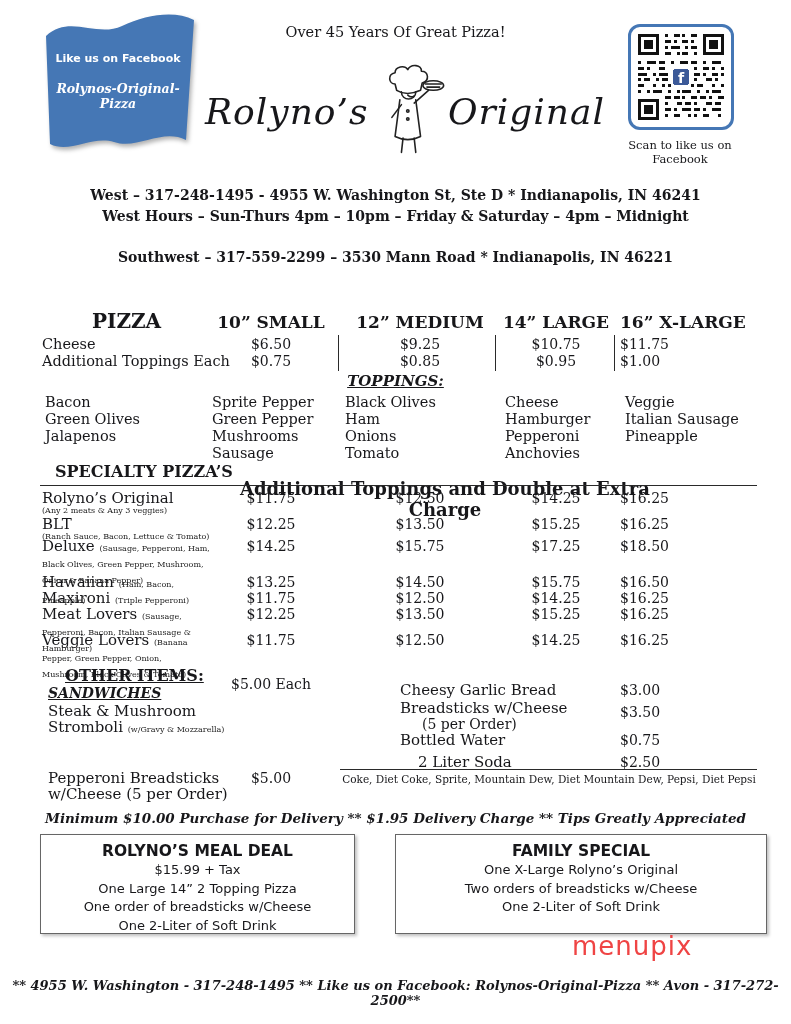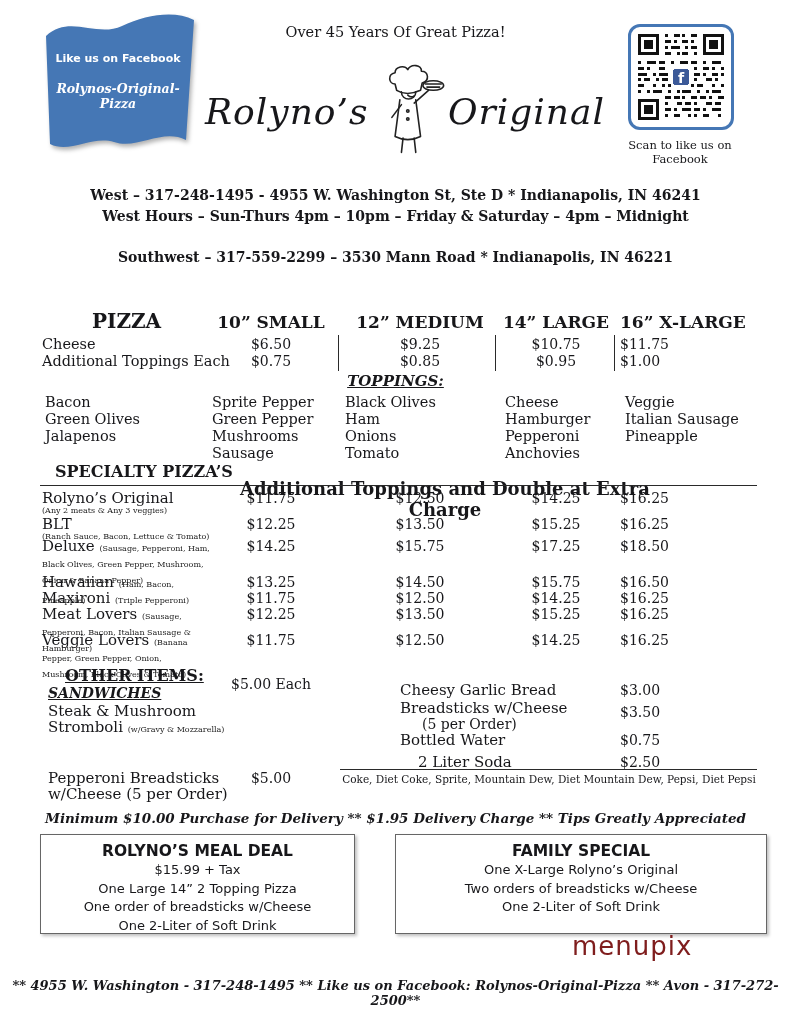--- a/index.html
+++ b/index.html
@@ -76,21 +76,21 @@
 
   
   .delivery{position:absolute;left:0;top:810px;width:100%;text-align:center;
             font-weight:bold;font-style:italic;font-size:13.5px}
   .deal-box{position:absolute;top:834px;height:100px;background:#fff;border:1px solid #666;
             box-shadow:2px 2px 3px rgba(0,0,0,.25);text-align:center;box-sizing:border-box;
             padding-top:7px;font-family:"DejaVu Sans",sans-serif}
   .deal-title{font-size:15.5px;font-weight:bold;line-height:19px}
   .deal-line{font-size:13px;line-height:18.5px}
   .watermark{position:absolute;left:572px;top:931px;font-family:"DejaVu Sans",sans-serif;
-             font-size:26px;color:#7f1d1d;letter-spacing:1px}
+             font-size:26px;color:#ef4444;letter-spacing:1px}
   .footer{position:absolute;left:0;top:978px;width:100%;text-align:center;
           font-weight:bold;font-style:italic;font-size:13px}
 </style>
 </head>
 <body>
 
 <div>
 
   <svg class="fb-banner" viewBox="0 0 172 168">
     <path d="M12,32 C36,10 62,34 88,22 C112,11 140,6 160,16 L152,136 C128,124 104,146 80,138 C58,131 36,150 16,140 Z" fill="#4577b5"></path>

